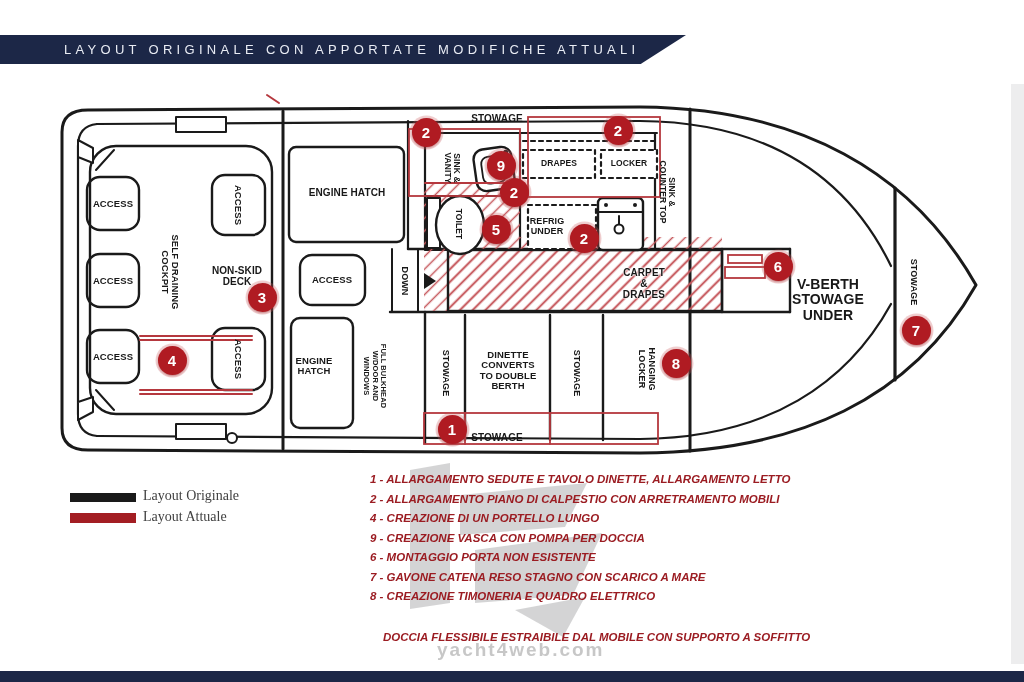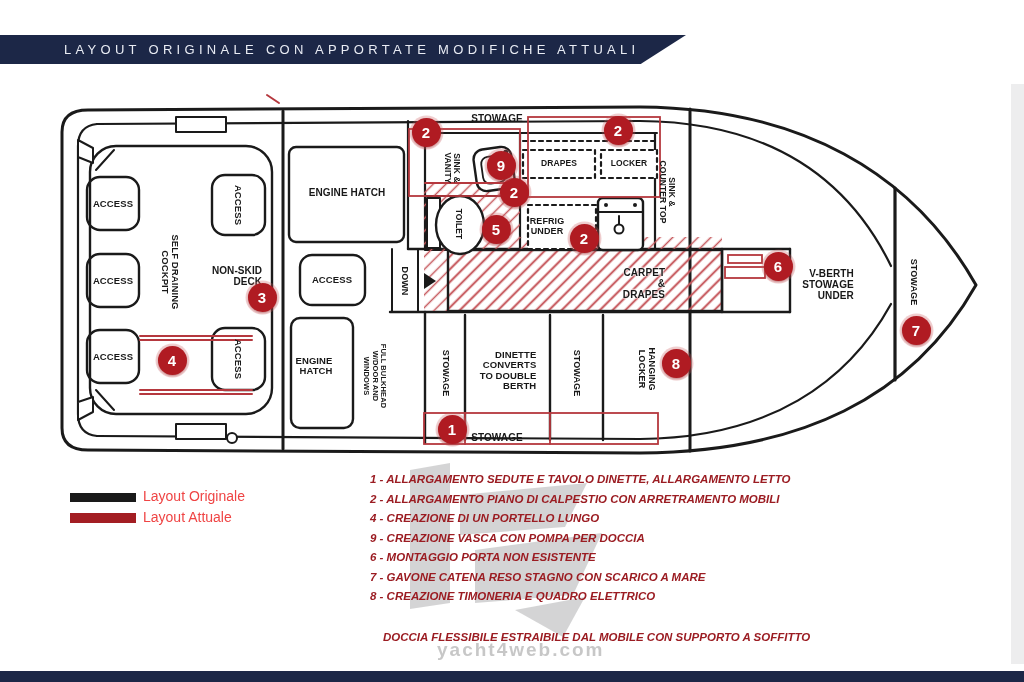--- a/index.html
+++ b/index.html
@@ -8,27 +8,27 @@
   .titlebar{position:absolute;left:0;top:35px;width:686px;height:29px;background:var(--navy,#1c2747);
         clip-path:polygon(0 0,100% 0,93.4% 100%,0 100%);display:flex;align-items:center;
         padding-left:36px;box-sizing:border-box;z-index:6;}
   .titlebar span{color:#e9ecf4;font-size:13px;letter-spacing:4.3px;white-space:nowrap;margin-left:28px;}
   .bottombar{position:absolute;left:0;top:671px;width:1024px;height:11px;background:var(--navy,#1c2747);z-index:6;}
   .scan-edge{position:absolute;right:0;top:84px;width:13px;height:580px;background:#ededee;z-index:0;}
   svg.plan{position:absolute;left:0;top:0;z-index:2;}
   .lbl{position:absolute;transform:translate(-50%,-50%);font-weight:700;color:#181818;
        font-size:9.5px;line-height:1.1;white-space:pre-line;text-align:center;letter-spacing:.1px;z-index:4;}
   .lbl.rot{transform:translate(-50%,-50%) rotate(90deg);}
-  .lbl.left{text-align:right;}
+  .lbl.left{text-align:center;}
   .lbl.halo{text-shadow:0 0 2px #fff,0 0 2px #fff,0 0 2px #fff;}
   .marker{position:absolute;width:29px;height:29px;margin:-14.5px 0 0 -14.5px;border-radius:50%;
        background:var(--marker_red,#b01b22);color:#fff;display:flex;align-items:center;justify-content:center;
        font-size:15px;font-weight:700;z-index:5;box-shadow:0 0 0 2.5px rgba(205,95,100,.30),0 1px 2px rgba(120,20,25,.45);}
   .legend-swatch{position:absolute;z-index:3;}
-  .legend-label{position:absolute;font-size:14px;color:#ef4444;z-index:3;white-space:nowrap;}
+  .legend-label{position:absolute;font-size:14px;color:#404040;z-index:3;white-space:nowrap;font-family:Liberation Serif, serif;}
   .mods{position:absolute;left:370px;top:470px;width:480px;z-index:3;}
   .mod-row{font-size:11.5px;font-weight:700;color:var(--list_red,#9b1c22);line-height:19.5px;white-space:nowrap;font-style:italic;}
   .mod-cont{padding-left:13px;margin-top:21px;}
   .watermark{position:absolute;left:395px;top:455px;z-index:1;opacity:.42;}
   .wm-text{position:absolute;left:437px;top:639px;font-size:19px;letter-spacing:2px;font-weight:700;
        color:rgba(130,130,130,.45);z-index:2;white-space:nowrap;}
 </style>
 </head>
 <body>
 
@@ -179,21 +179,21 @@
 DRAPES</div>
   <div class="lbl rot" style="left:445px;top:373px;font-size:9px">STOWAGE</div>
   <div class="lbl left" style="left:508px;top:371px">DINETTE
 CONVERTS
 TO DOUBLE
 BERTH</div>
   <div class="lbl rot" style="left:576px;top:373px;font-size:9px">STOWAGE</div>
   <div class="lbl rot" style="left:646px;top:369px;font-size:9px">HANGING
 LOCKER</div>
   <div class="lbl" style="left:497px;top:437px;font-size:10px">STOWAGE</div>
-  <div class="lbl left" style="left:828px;top:284px;font-size:10px">V-BERTH
+  <div class="lbl left" style="left:828px;top:300px;font-size:14px">V-BERTH
 STOWAGE
 UNDER</div>
   <div class="lbl rot" style="left:913px;top:282px;font-size:9px">STOWAGE</div>
 
   <div class="marker" style="left:452px;top:429px">1</div>
   <div class="marker" style="left:426px;top:132px">2</div>
   <div class="marker" style="left:618px;top:130px">2</div>
   <div class="marker" style="left:514px;top:192px">2</div>
   <div class="marker" style="left:584px;top:238px">2</div>
   <div class="marker" style="left:262px;top:297px">3</div>

